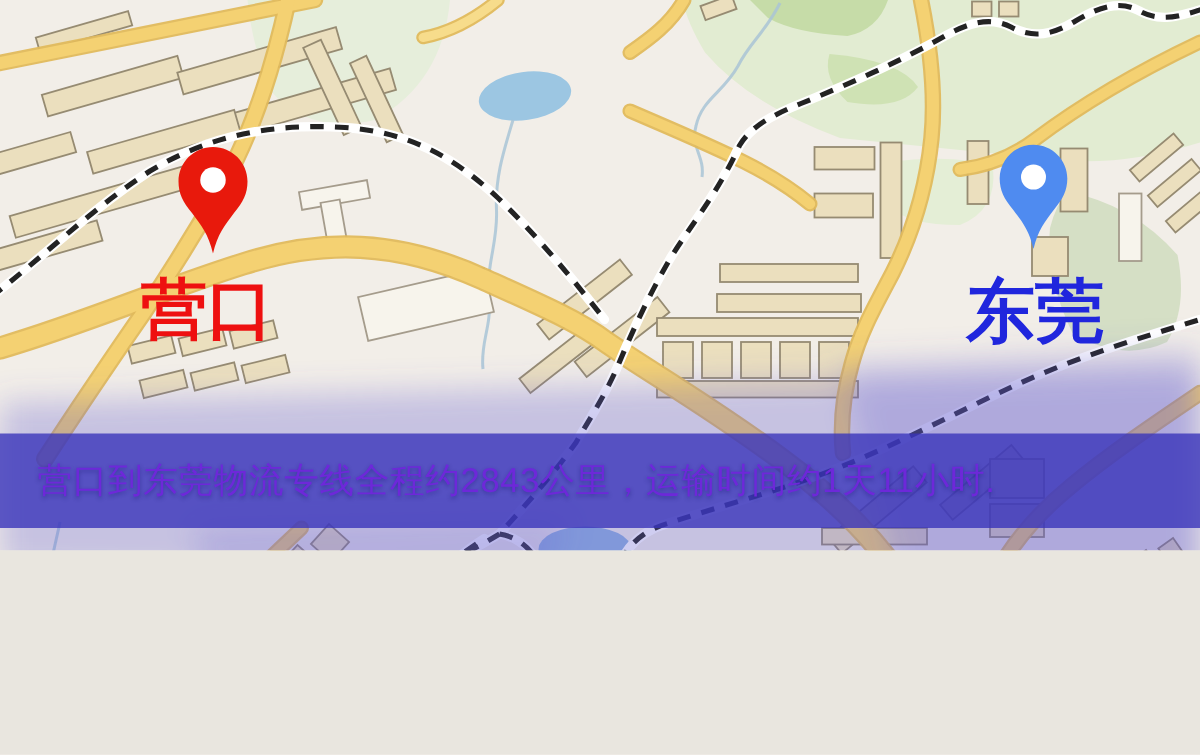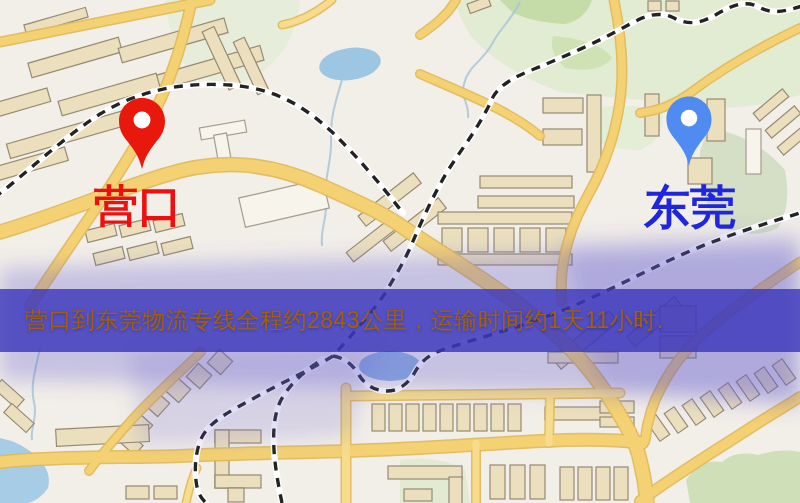--- a/index.html
+++ b/index.html
@@ -1,16 +1,16 @@
 <!DOCTYPE html>
 <html><head>
 <meta charset="utf-8">
 <style>
   html,body{margin:0;padding:0;background:#e9e6df;}
-  #stage{position:relative;width:800px;height:503px;overflow:hidden;
+  #stage{position:relative;width:800px;height:367px;overflow:hidden;
          font-family:"Liberation Sans",sans-serif;background:#f2eee8;}
   #mapsvg{position:absolute;left:0;top:0;}
   
   .b rect,.b path{fill:#ebdfbe;stroke:#968b72;stroke-width:1.2;}
   .w rect{fill:#f7f4ec;stroke:#a59c8c;stroke-width:1.2;}
   
   .rc{fill:none;stroke:#e0b95c;stroke-linecap:round;stroke-linejoin:round;opacity:.95;}
   .rf{fill:none;stroke:#f4d172;stroke-linecap:round;stroke-linejoin:round;}
   .rf2{fill:none;stroke:#f7dc8b;stroke-linecap:round;stroke-linejoin:round;}
   
@@ -246,16 +246,16 @@
       <path d="M0,46 C-3,33 -8,27 -14,19 C-20,12 -23,6 -23,-2 C-23,-14.7 -12.7,-25 0,-25 C12.7,-25 23,-14.7 23,-2 C23,6 20,12 14,19 C8,27 3,33 0,46 Z" fill="#4f8bf0"></path>
       <circle cx="0" cy="-3" r="8.5" fill="#ffffff"></circle>
     </g>
   </g>
 
   <text class="citylabel" x="94" y="221" font-size="44" fill="#ee1010">营口</text>
   <text class="citylabel" x="644" y="223" font-size="46" fill="#2026dd">东莞</text>
 </svg>
 
 <div id="banner" style="background:rgba(57,53,186,0.80);">
-  <span id="banner-text" style="color:#a16207;">营口到东莞物流专线全程约2843公里，运输时间约1天11小时.</span>
+  <span id="banner-text" style="color:#6d28d9;">营口到东莞物流专线全程约2843公里，运输时间约1天11小时.</span>
 </div>
 
 </div>
 
 </body></html>

